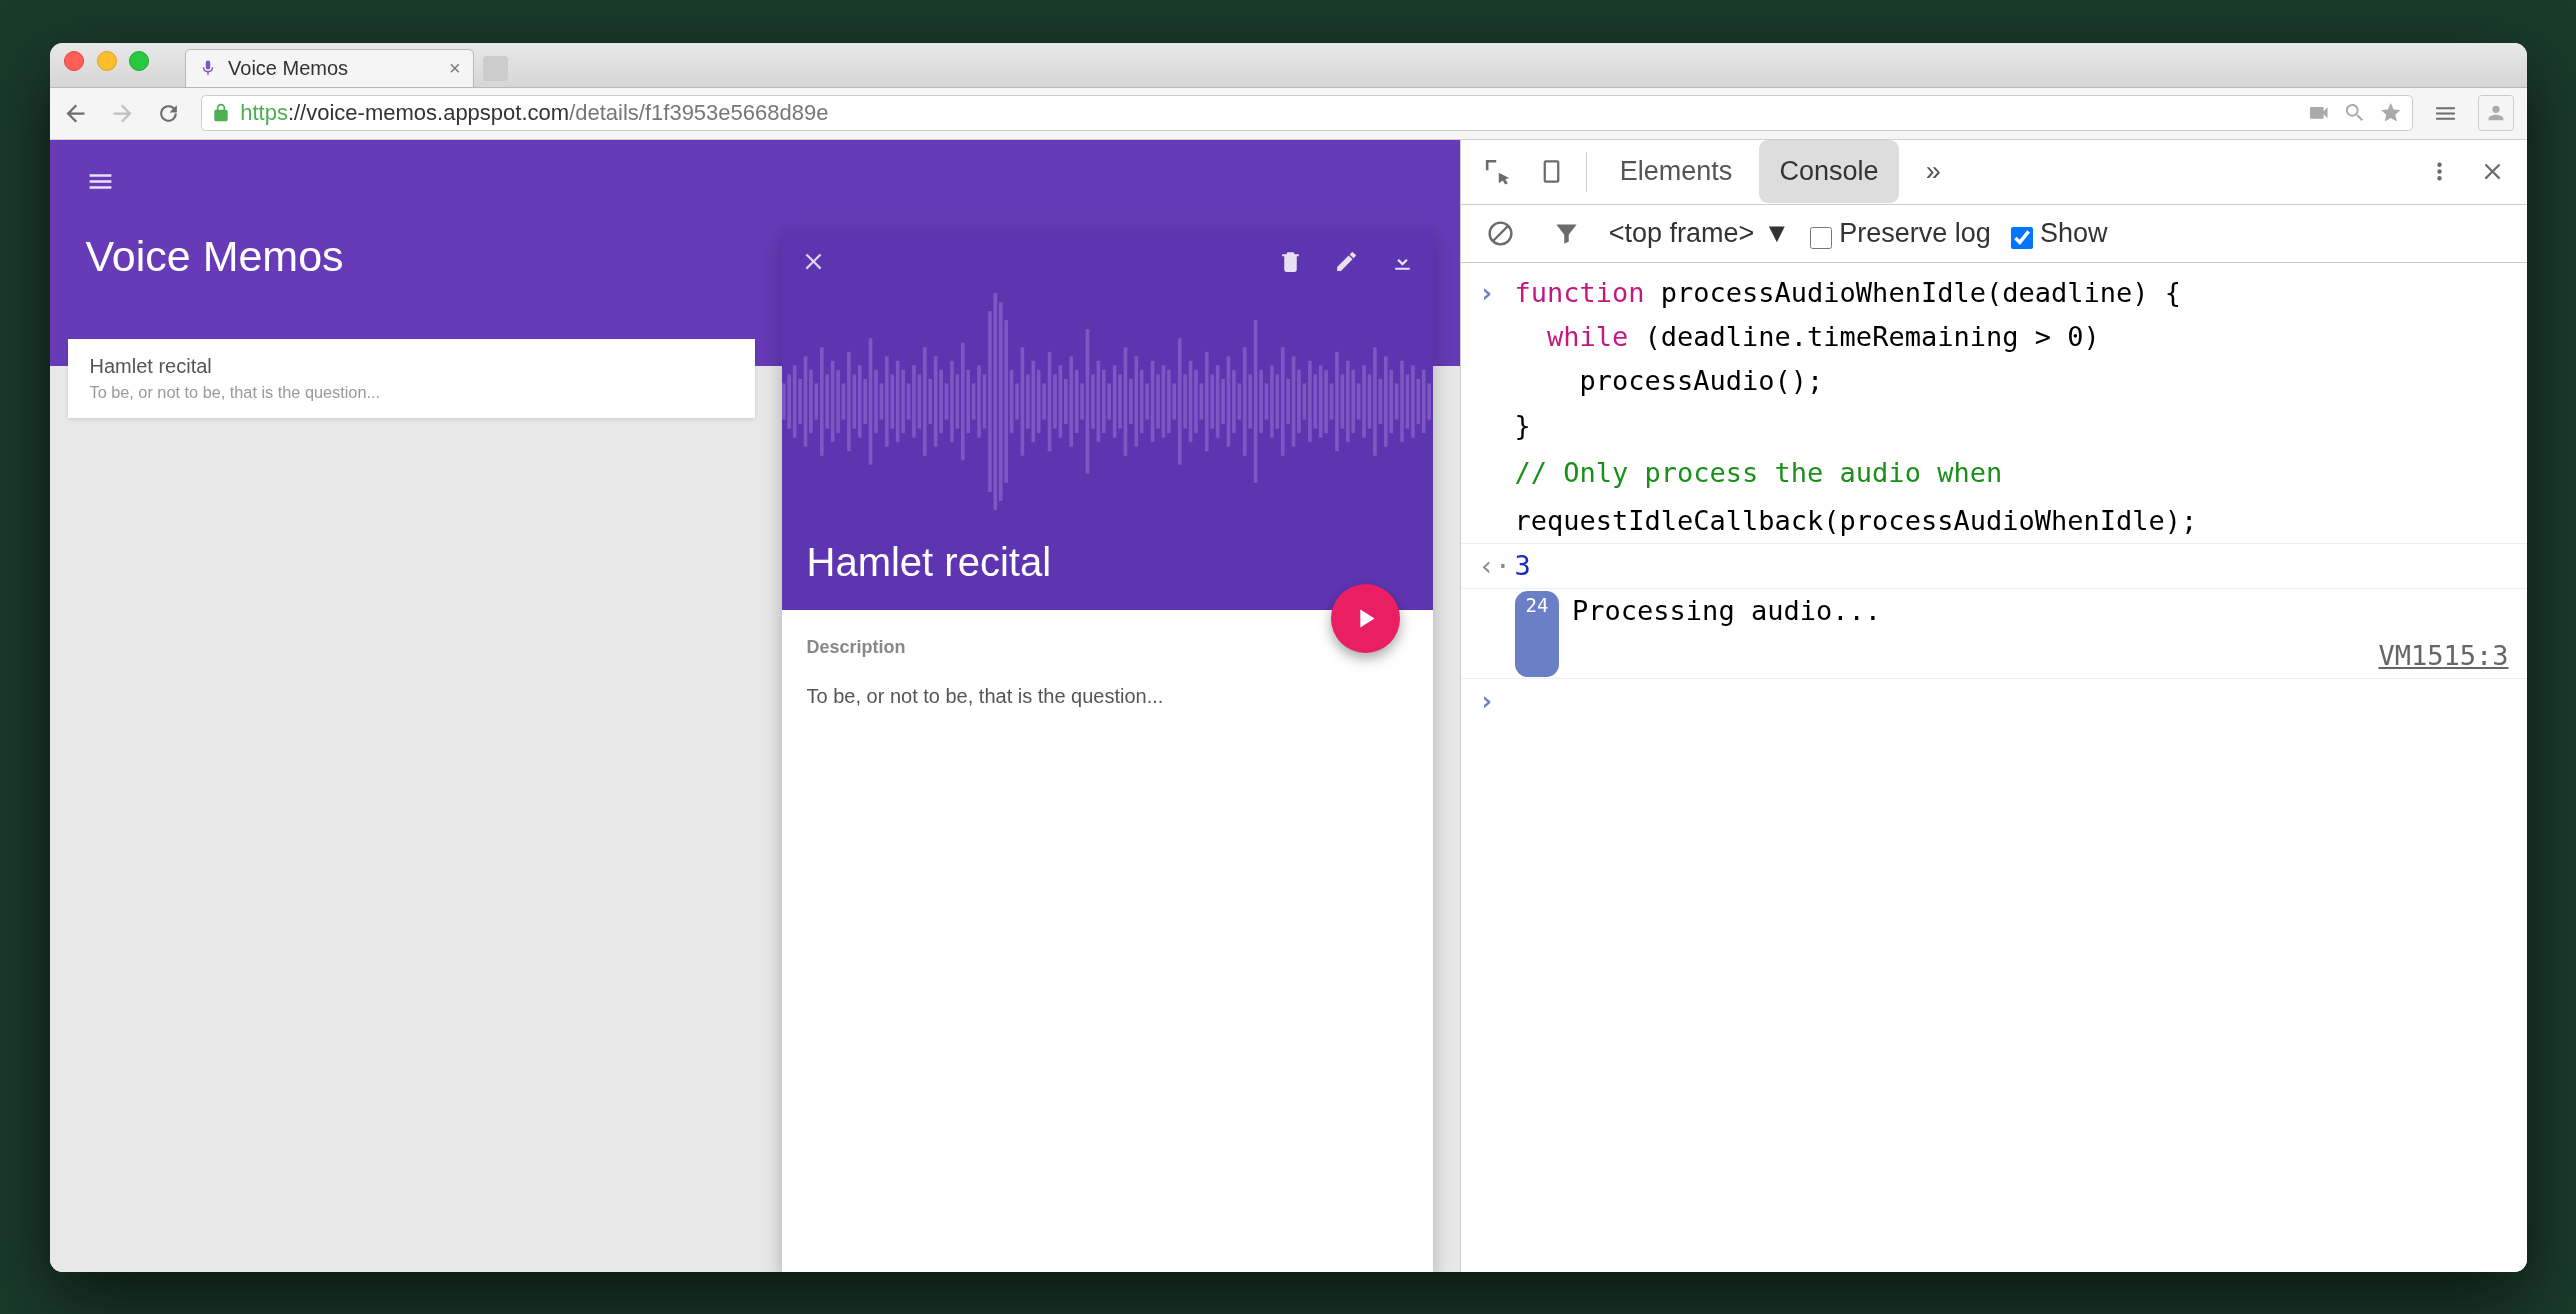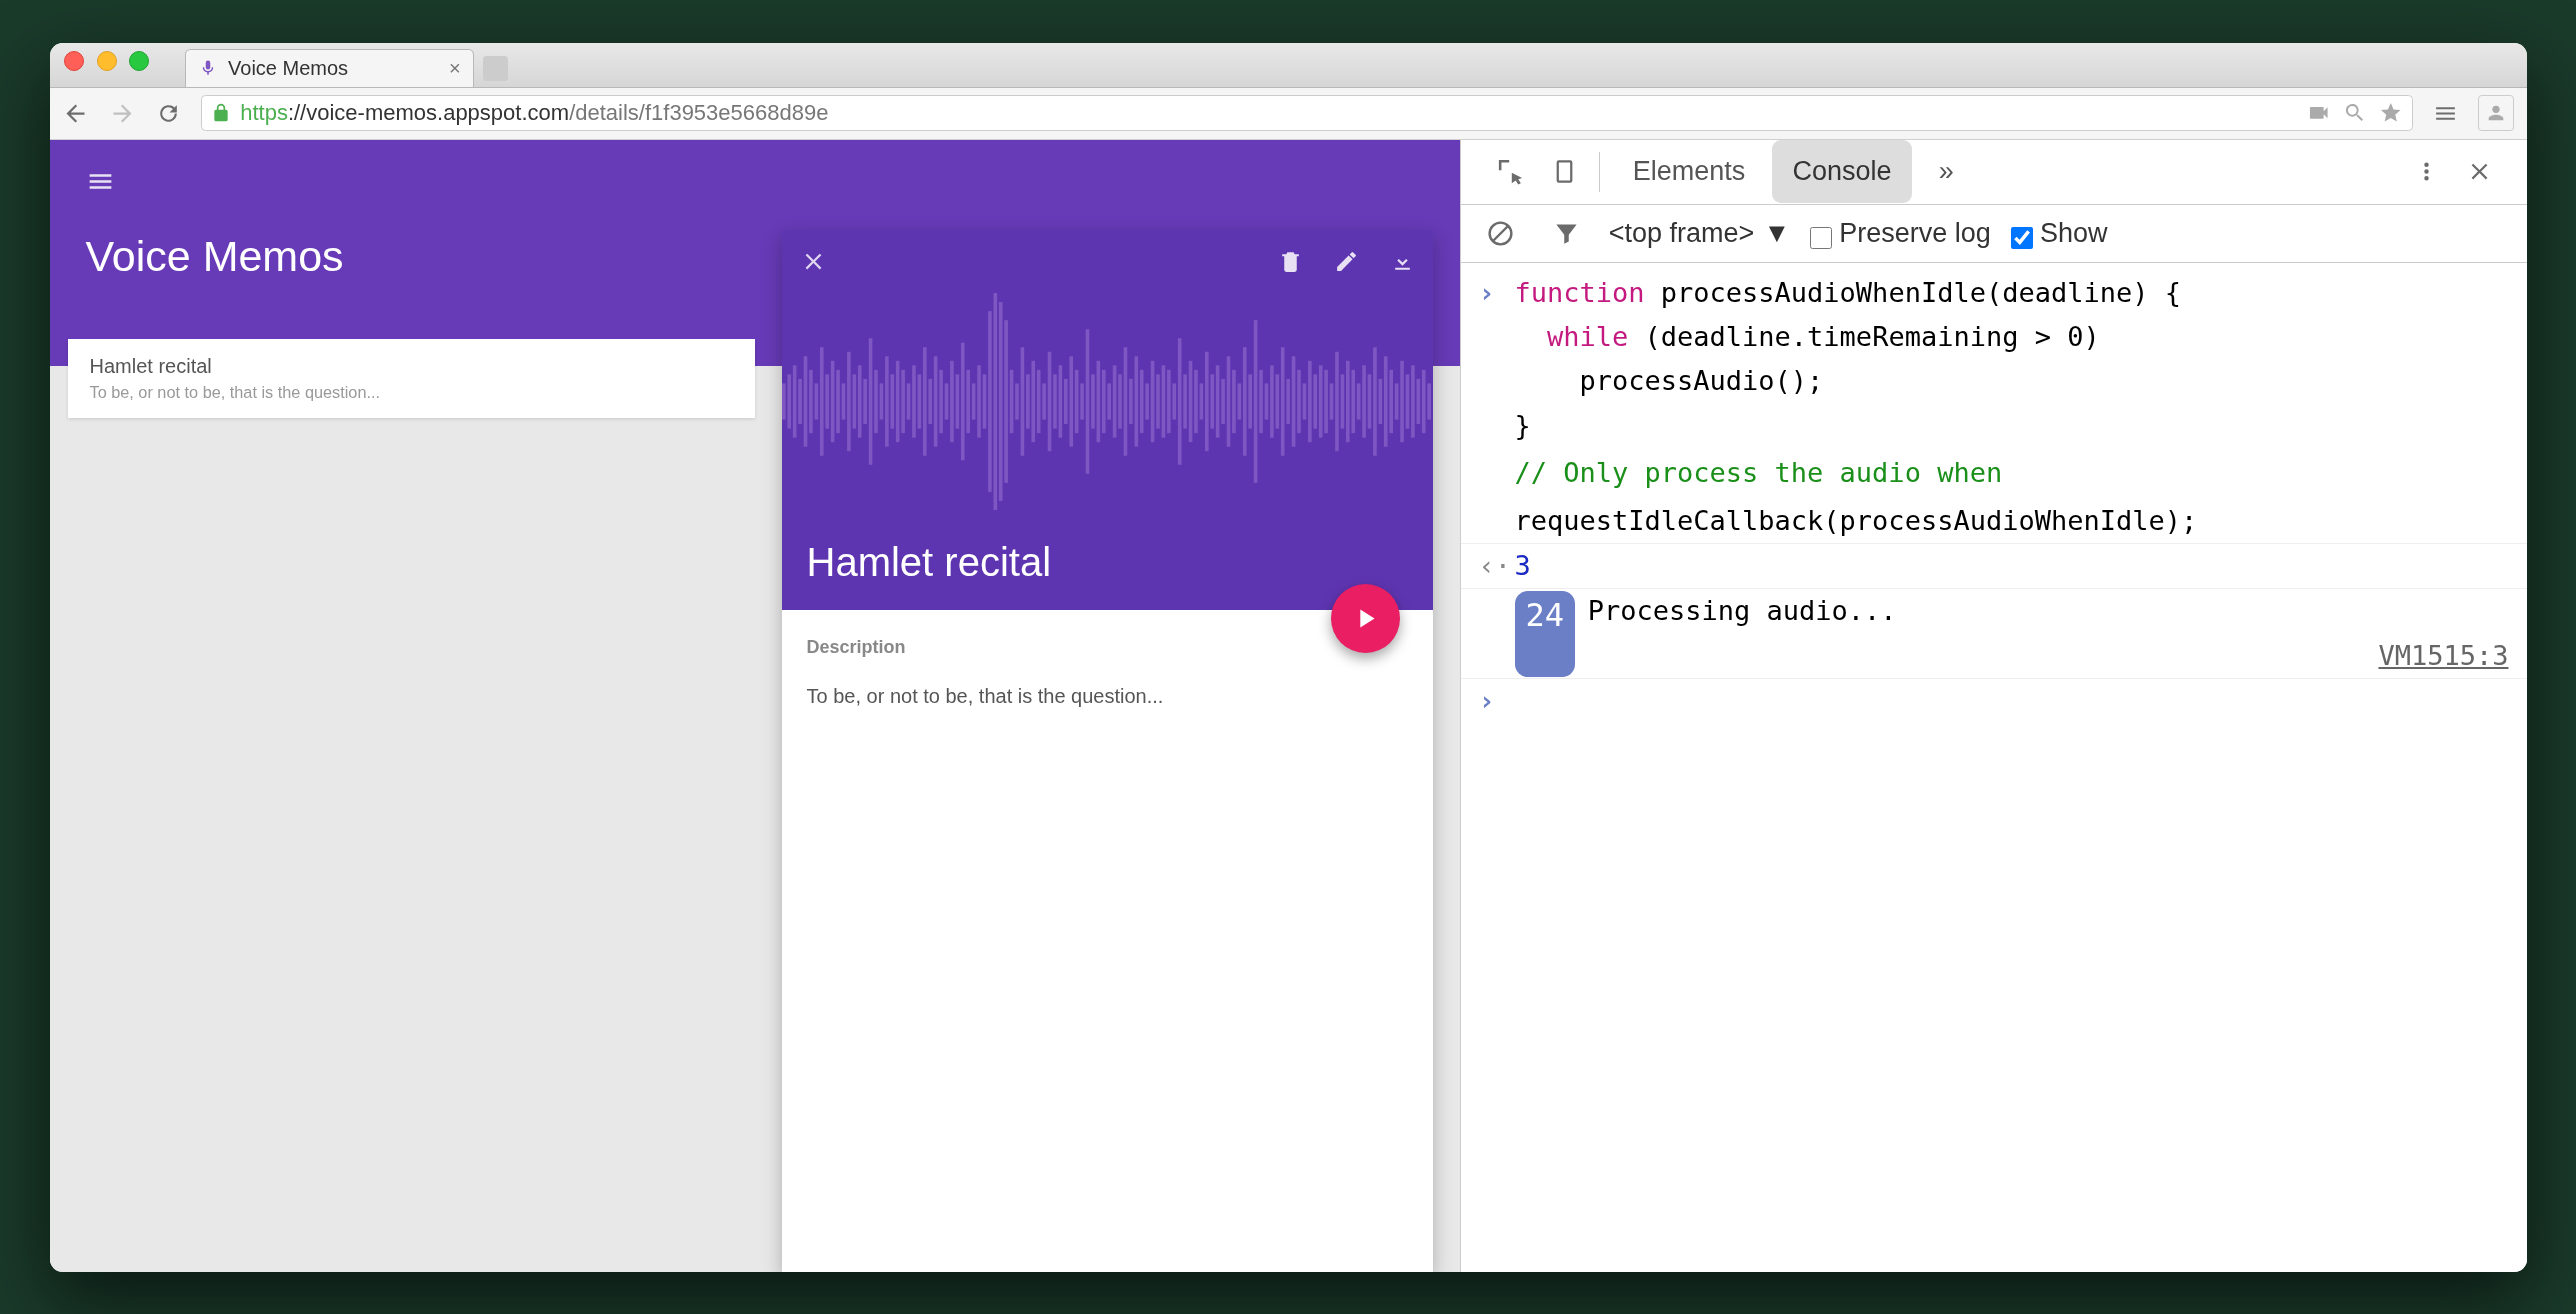--- a/index.html
+++ b/index.html
@@ -161,21 +161,21 @@
   border-left: 1.8px solid #ccc;
   display: flex;
   flex-direction: column;
   font-size: 27px;
 }
 .dt-tabs {
   height: 65px;
   border-bottom: 0.9px solid #ccc;
   display: flex;
   align-items: center;
-  padding: 0 25px;
+  padding: 0 12px;
   gap: 7.2px;
 }
 .dt-icon { color: #6b6b6b; padding: 0 9px; }
 .dt-sep { width: 0.9px; height: 40px; background: #ccc; margin: 0 5.4px; }
 .dt-tab { padding: 16.3px 20px; color: #555; font-size: 27px; }
 .dt-tab.active { background: #ddd; border-radius: 9px; color: #333; }
 .dt-spacer { flex: 1; }
 .dt-toolbar {
   height: 58px;
   border-bottom: 0.9px solid #ccc;
@@ -202,21 +202,21 @@
 .kw { color: #c41a7f; }
 .cm { color: #1a8f1a; }
 .num { color: #1a28c4; }
 .c-sep { border-top: 0.9px solid #eee; }
 .c-out { color: #888; }
 .c-badge {
   background: #6b7fc7;
   color: #fff;
   border-radius: 12.7px;
   padding: 0 11px;
-  font-size: 32px;
+  font-size: 19px;
   margin-right: 12.7px;
   display: inline-block;
   min-width: 36px;
   text-align: center;
 }
 .c-src { margin-left: auto; color: #666; text-decoration: underline; margin-top: 45px; }
 .prompt { color: #6b7fc7; font-weight: bold; }
 svg { display: block; }
 </style>
 </head>

